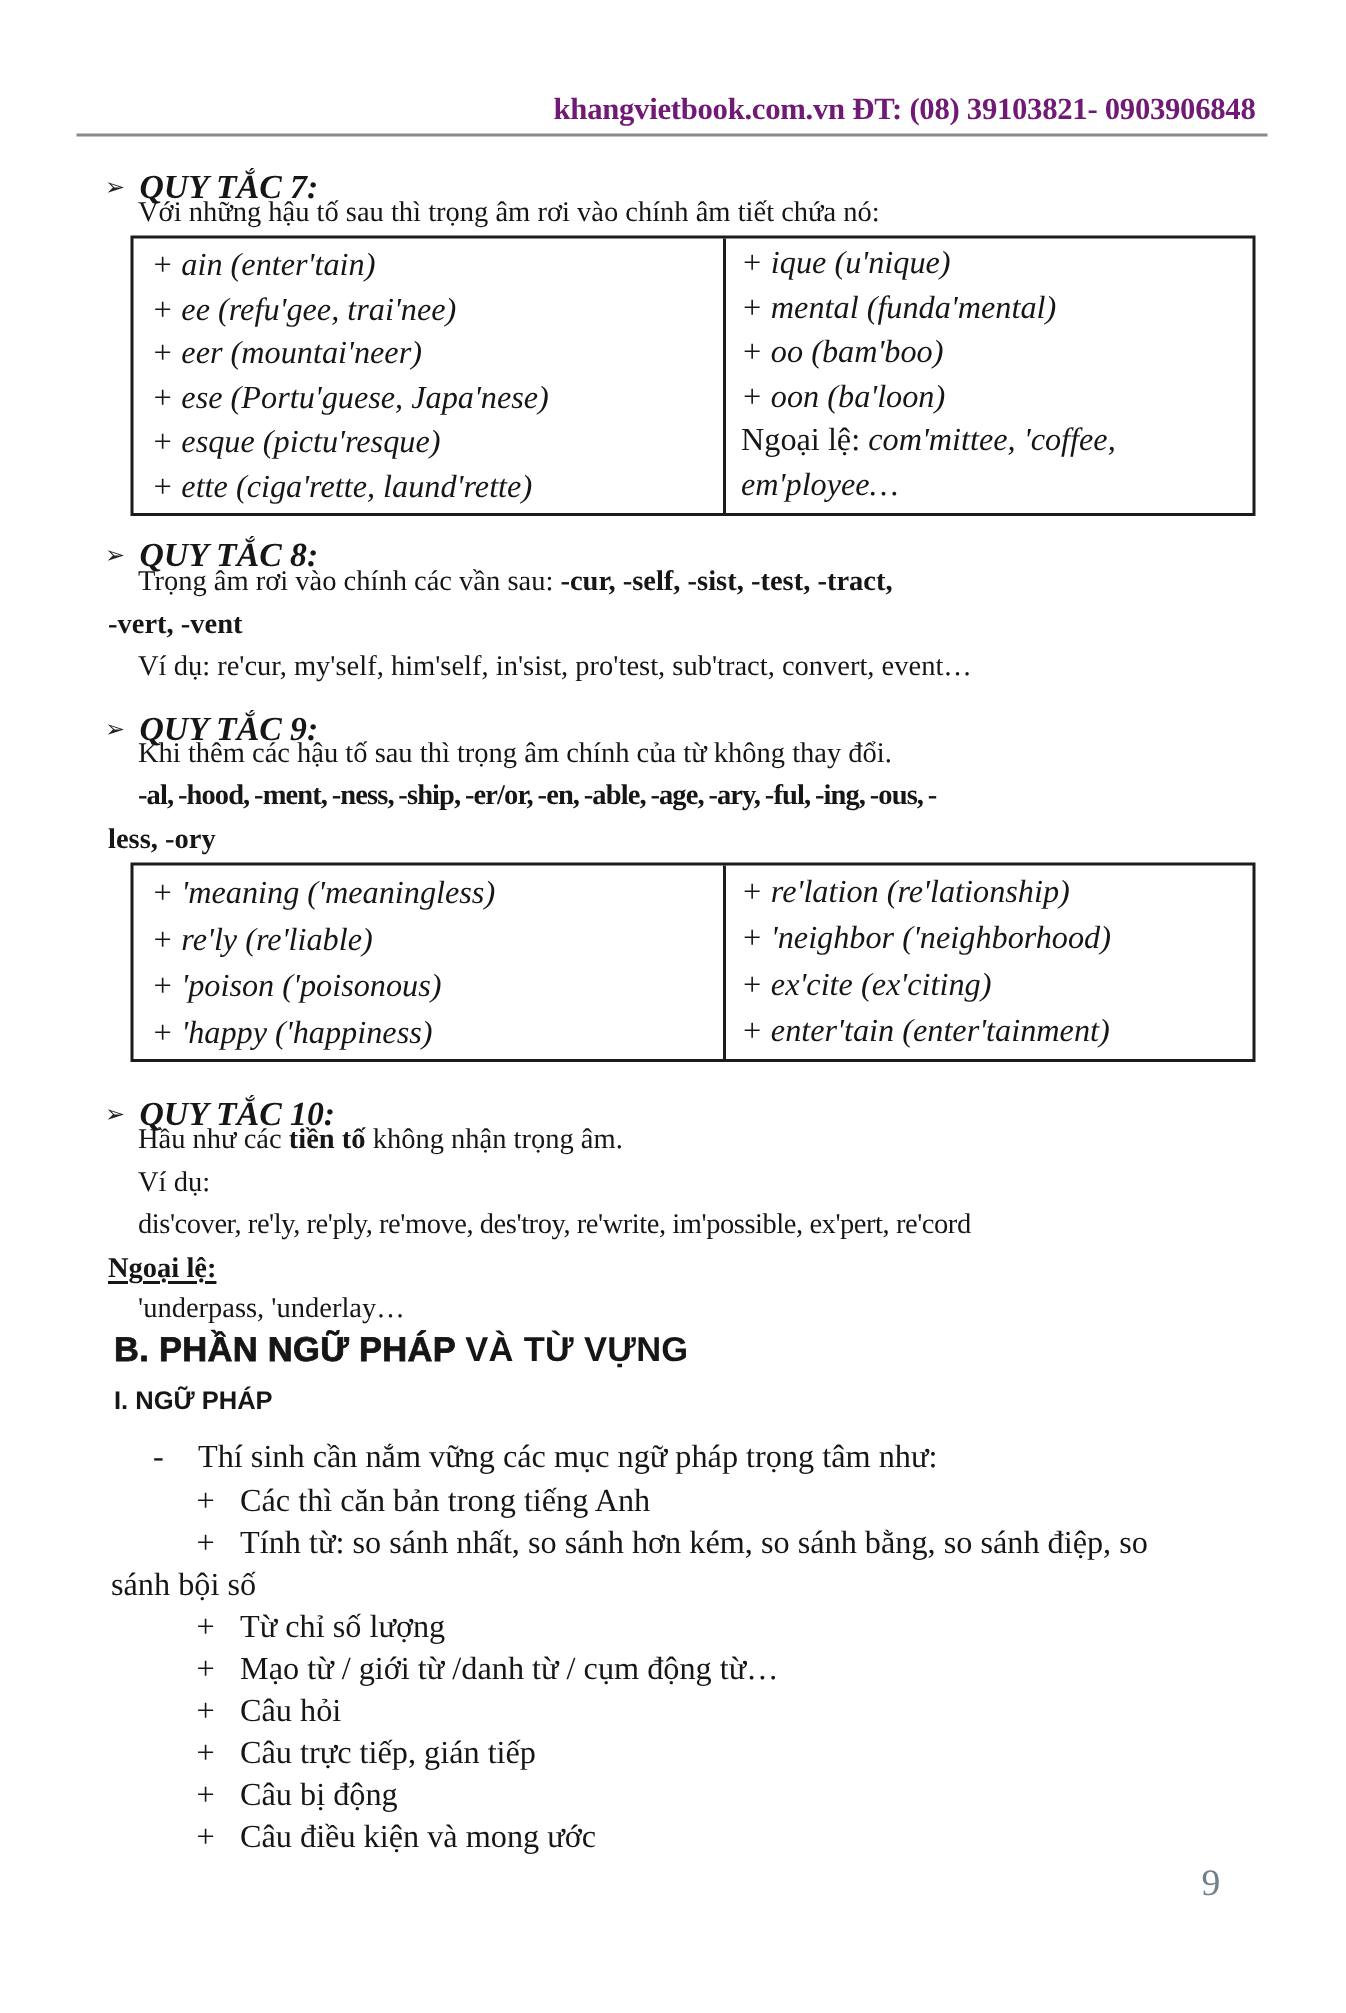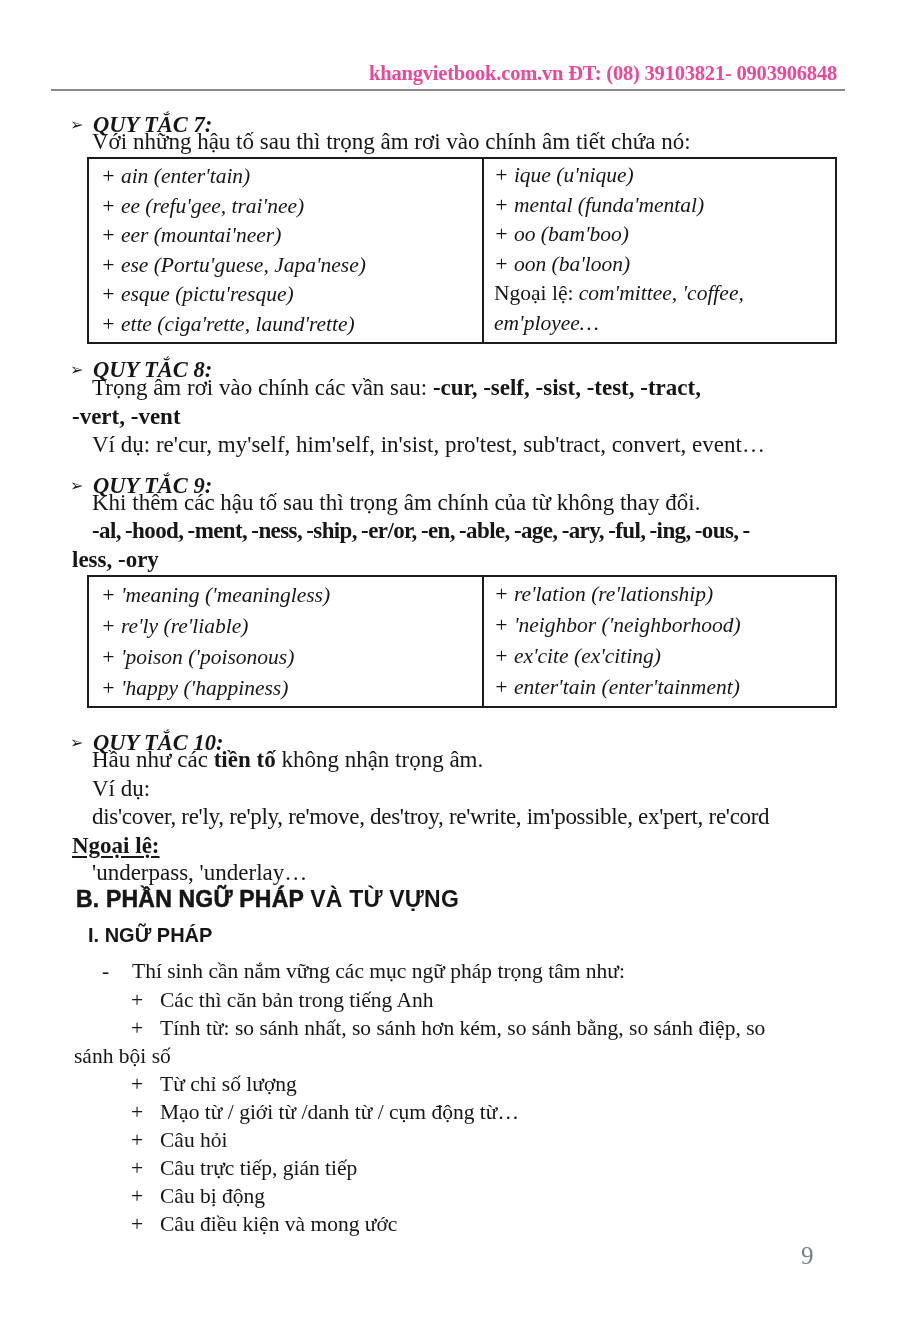--- a/index.html
+++ b/index.html
@@ -1,48 +1,48 @@
 <!DOCTYPE html>
 <html><head>
 <meta charset="utf-8">
 <style>
   html,body{margin:0;padding:0;background:#fff;}
   .page{position:relative;width:897px;height:1342px;background:#ffffff;overflow:hidden;
         font-family:"Liberation Serif","DejaVu Serif",serif;color:#161616;}
   
   #hdr{position:absolute;top:62px;right:60px;font-size:20.5px;font-weight:bold;
-       color:#ec4899;letter-spacing:-0.2px;white-space:nowrap;}
+       color:#701a75;letter-spacing:-0.2px;white-space:nowrap;}
   #hrule{position:absolute;top:89px;left:51px;width:794px;height:2px;background:#8a8a8a;}
   
   .rule-head{position:absolute;left:70px;font-size:22.5px;line-height:27px;white-space:nowrap;margin-top:12px;}
   .rule-head .bullet{font-family:"DejaVu Sans",sans-serif;font-size:16px;display:inline-block;
        width:23px;vertical-align:2px;color:#222;}
   .rule-head .t{font-weight:bold;font-style:italic;}
   
-  .line{position:absolute;font-size:23px;line-height:27px;white-space:nowrap;}
+  .line{position:absolute;font-size:19px;line-height:27px;white-space:nowrap;}
   .bld{font-weight:bold;}
   .ita{}
   .ul{text-decoration:underline;text-underline-offset:3px;text-decoration-thickness:1.5px;}
   .tight{letter-spacing:-0.6px;word-spacing:-1px;}
   .tight2{letter-spacing:-0.3px;}
   
   .tbl{position:absolute;left:87px;width:746px;border:2px solid #1c1c1c;display:flex;background:#fff;}
   .tcol{box-sizing:border-box;}
   .tcol-l{width:395px;border-right:2px solid #1c1c1c;padding:3px 0 2px 12px;}
   .tcol-r{flex:1;padding:2px 12px 2px 10px;}
   .trow{font-size:21.5px;font-style:italic;white-space:nowrap;}
   #table1 .trow{height:29.6px;line-height:29.6px;}
   #table2 .trow{height:31px;line-height:31px;}
   .up{font-style:normal;}
   
   .sans{font-family:"Liberation Sans","DejaVu Sans",sans-serif;}
   #secB{position:absolute;top:886px;left:76px;font-size:23px;font-weight:bold;
         letter-spacing:.2px;white-space:nowrap;}
   #secB .b1{-webkit-text-stroke:.5px #111;}
-  #secI{position:absolute;top:924px;left:76px;font-size:20px;font-weight:bold;white-space:nowrap;margin-left:12px;}
+  #secI{position:absolute;top:924px;left:76px;font-size:17px;font-weight:bold;white-space:nowrap;}
   
   .gi{position:absolute;font-size:21.5px;line-height:27px;white-space:nowrap;}
   .gm-dash{display:inline-block;width:30px;}
   .gm-plus{display:inline-block;width:29px;}
   
   #pagenum{position:absolute;top:1242px;left:801px;font-size:25px;color:#71808f;}
 </style>
 </head>
 <body>
 

